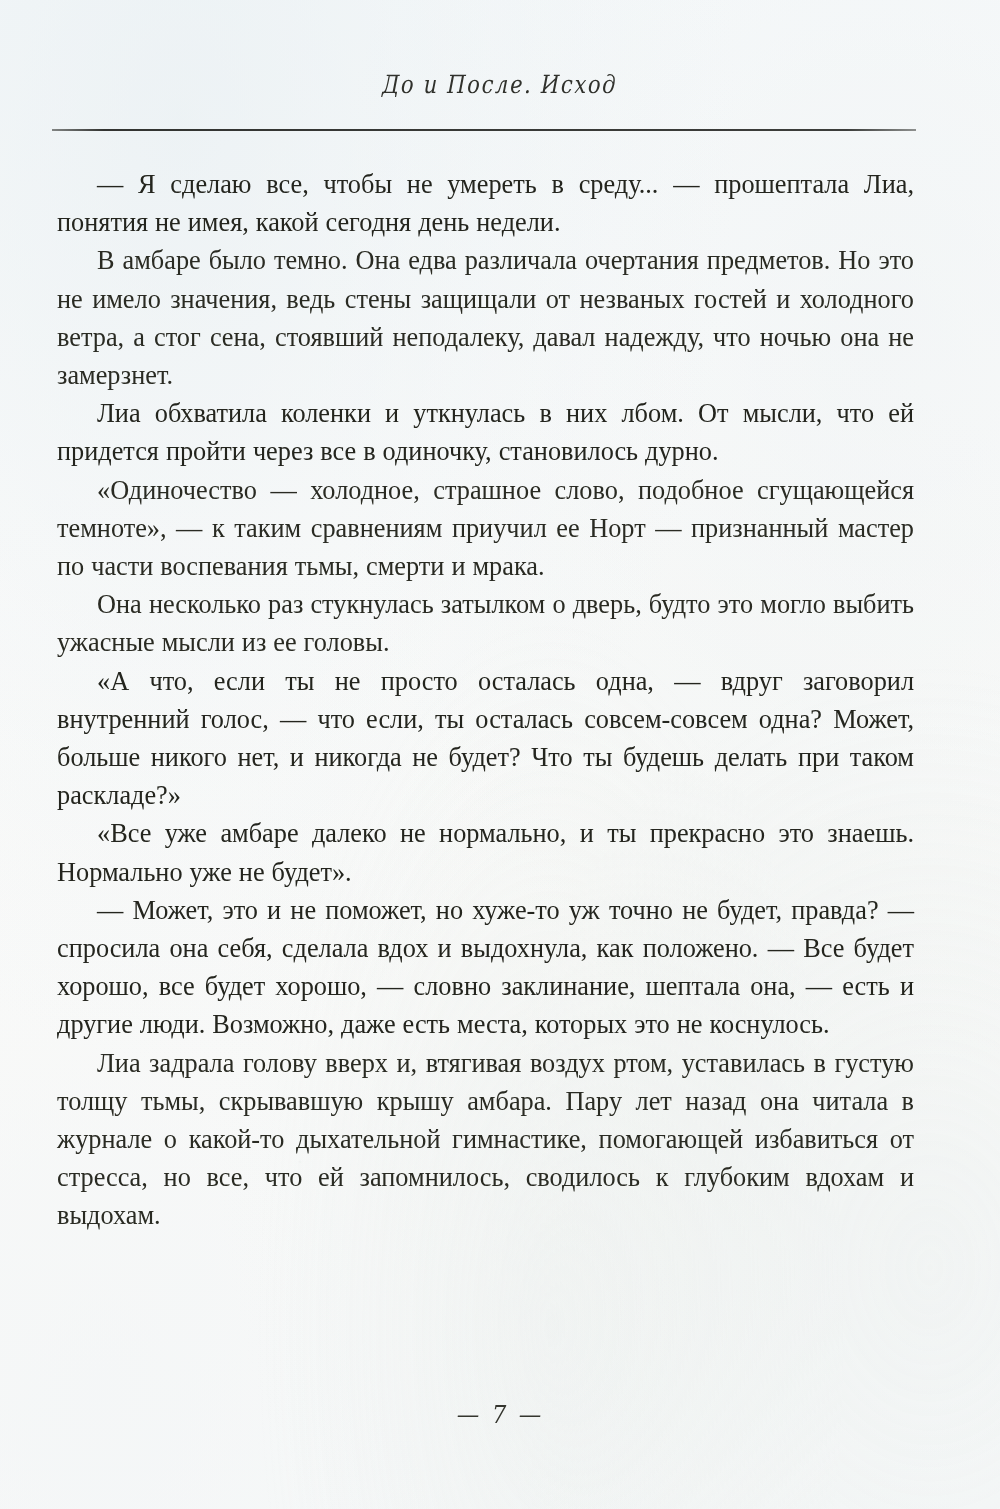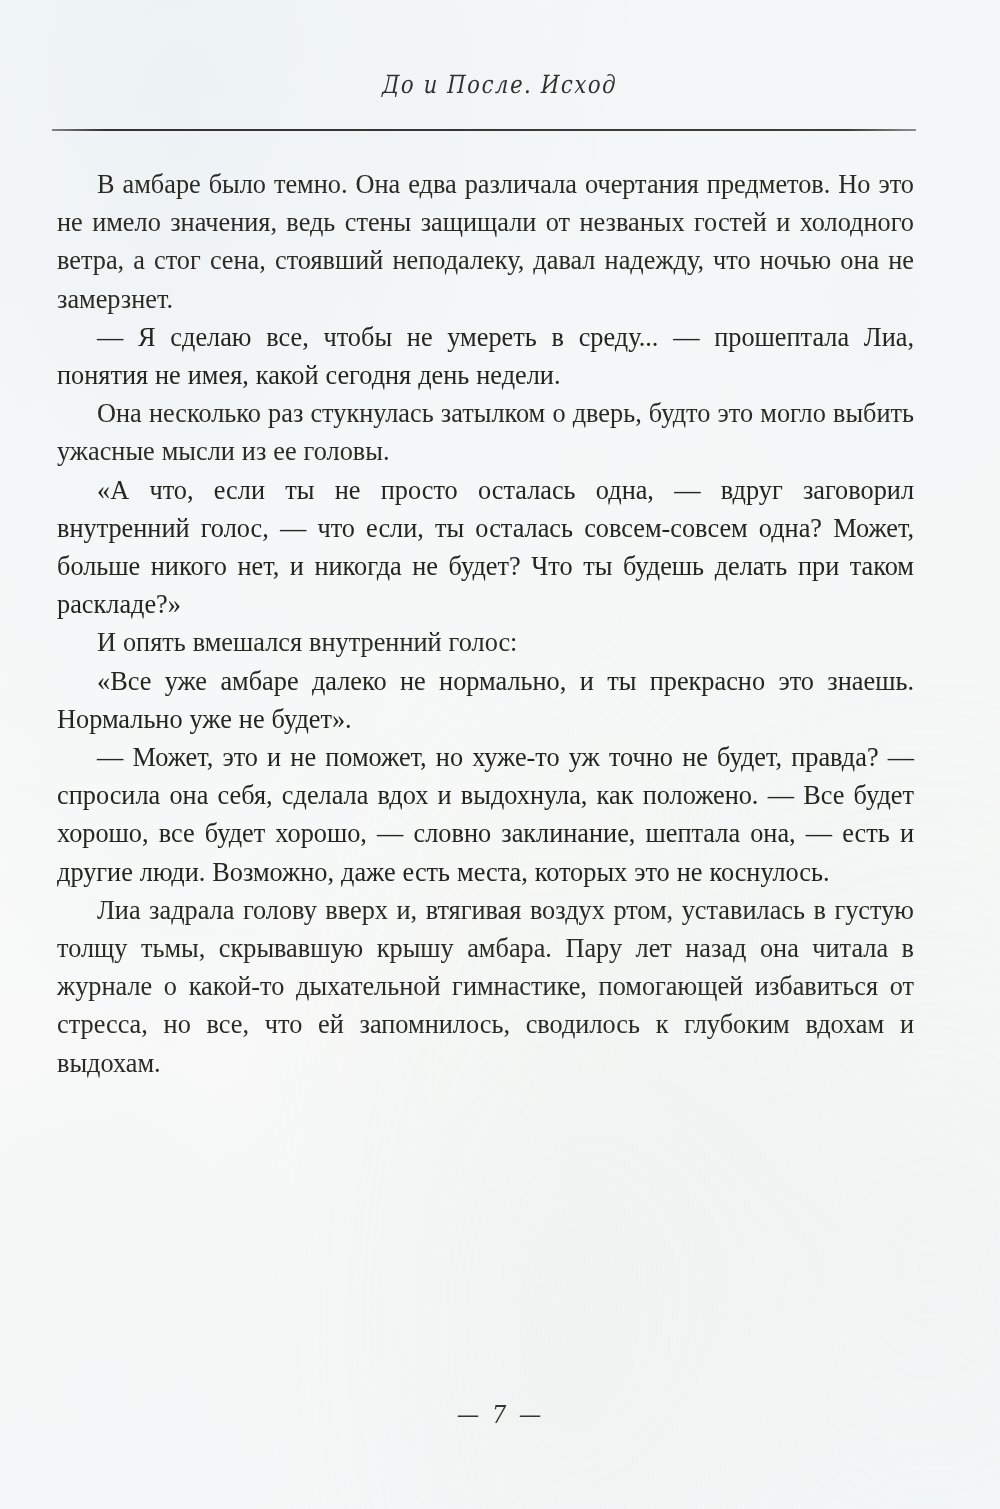--- a/index.html
+++ b/index.html
@@ -130,25 +130,26 @@
 <div class="page">
 
   <div class="grain"></div>
 
   <div class="running-head">
     <span class="running-head-title">До и После. Исход</span>
   </div>
   <div class="head-rule"></div>
 
   <div class="text-block">
+    <p class="para ink-a">— Я сделаю все, чтобы не умереть в среду... — прошептала Лиа, понятия не имея, какой сегодня день недели.</p>
     <p class="para ink-b">В амбаре было темно. Она едва различала очертания предметов. Но это не имело значения, ведь стены защищали от незваных гостей и холодного ветра, а стог сена, стоявший неподалеку, давал надежду, что ночью она не замерзнет.</p>
-    <p class="para ink-a">— Я сделаю все, чтобы не умереть в среду... — прошептала Лиа, понятия не имея, какой сегодня день недели.</p>
+    <p class="para ink-a">Лиа обхватила коленки и уткнулась в них лбом. От мысли, что ей придется пройти через все в одиночку, становилось дурно.</p>
+    <p class="para ink-b">«Одиночество — холодное, страшное слово, подобное сгущающейся темноте», — к таким сравнениям приучил ее Норт — признанный мастер по части воспевания тьмы, смерти и мрака.</p>
     <p class="para ink-b">Она несколько раз стукнулась затылком о дверь, будто это могло выбить ужасные мысли из ее головы.</p>
     <p class="para ink-a">«А что, если ты не просто осталась одна, — вдруг заговорил внутренний голос, — что если, ты осталась совсем-совсем одна? Может, больше никого нет, и никогда не будет? Что ты будешь делать при таком раскладе?»</p>
-    <p class="para ink-b">И опять вмешался внутренний голос:</p>
     <p class="para ink-a">«Все уже амбаре далеко не нормально, и ты прекрасно это знаешь. Нормально уже не будет».</p>
     <p class="para ink-a">— Может, это и не поможет, но хуже-то уж точно не будет, правда? — спросила она себя, сделала вдох и выдохнула, как положено. — Все будет хорошо, все будет хорошо, — словно заклинание, шептала она, — есть и другие люди. Возможно, даже есть места, которых это не коснулось.</p>
     <p class="para ink-b">Лиа задрала голову вверх и, втягивая воздух ртом, уставилась в густую толщу тьмы, скрывавшую крышу амбара. Пару лет назад она читала в журнале о какой-то дыхательной гимнастике, помогающей избавиться от стресса, но все, что ей запомнилось, сводилось к глубоким вдохам и выдохам.</p>
   </div>
 
   <div class="folio">
     <span class="folio-number">— 7 —</span>
   </div>
 
 </div>

